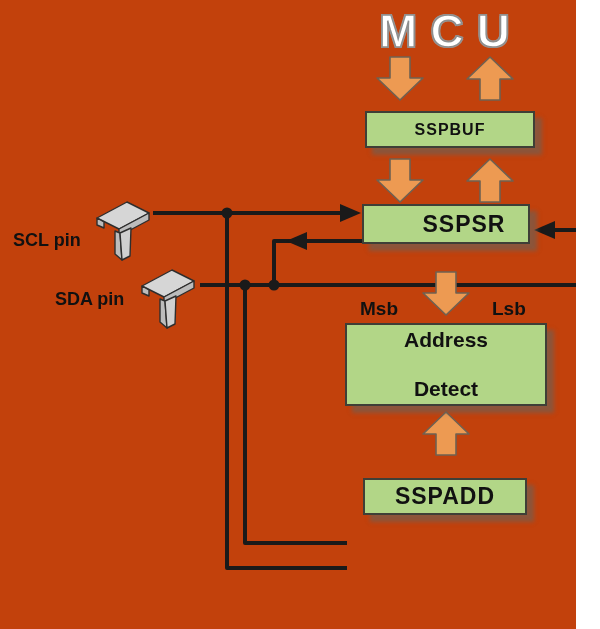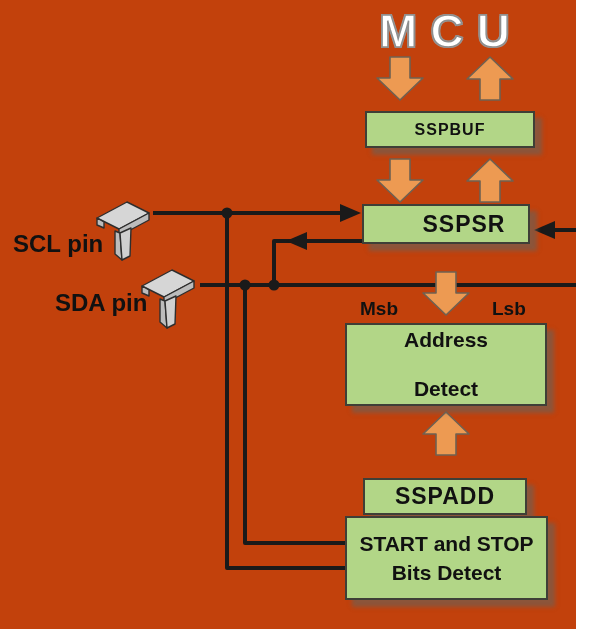--- a/index.html
+++ b/index.html
@@ -49,21 +49,21 @@
     color: #ffffff;
     -webkit-text-stroke: 1.5px #8e8e8e;
     text-shadow: -1px -1px 0 #9a9a9a, 1px -1px 0 #9a9a9a,
                  -1px  1px 0 #9a9a9a, 1px  1px 0 #9a9a9a;
   }
   .pin-label {
     position: absolute;
     z-index: 2;
     color: #111;
     font-weight: bold;
-    font-size: 24px;
+    font-size: 18px;
   }
   .pin-label-scl { left: 13px; top: 230px; }
   .pin-label-sda { left: 55px; top: 289px; }
   .bit-label {
     position: absolute;
     z-index: 2;
     color: #111;
     font-weight: bold;
     font-size: 19px;
     margin-top: 48px;
@@ -144,18 +144,14 @@
 
   <div class="block block-address">
     <span>Address</span>
     <span>Detect</span>
   </div>
 
   <div class="block block-sspadd">
     <span>SSPADD</span>
   </div>
 
-  <div class="block block-startstop">
-    <span>START and STOP</span>
-    <span>Bits Detect</span>
-  </div>
 
 </div>
 
 </body></html>

